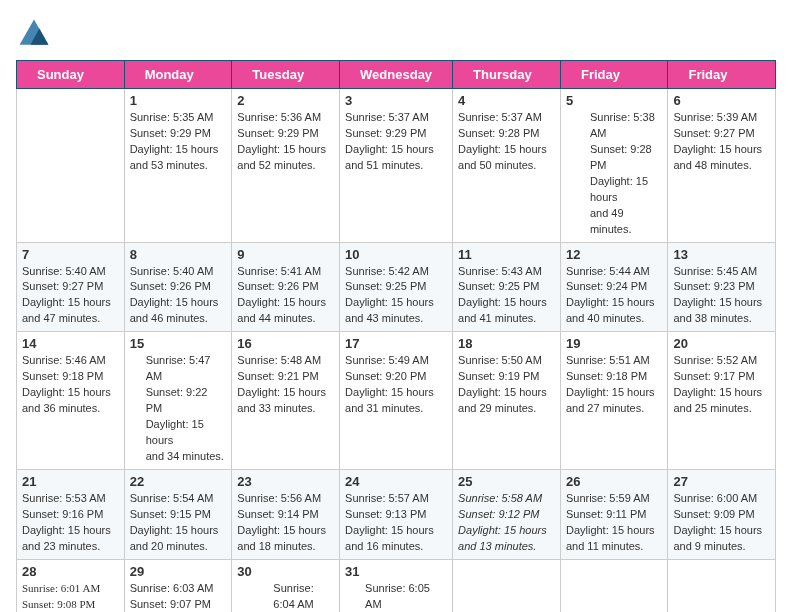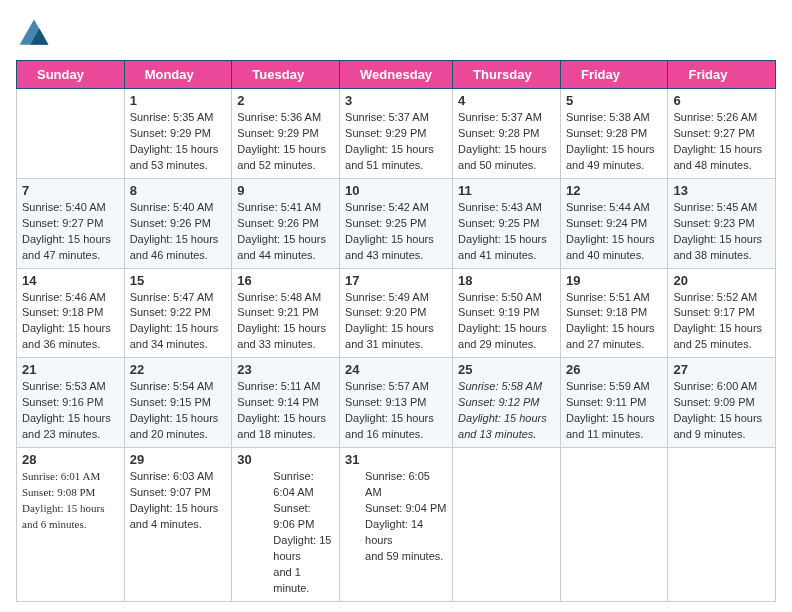--- a/index.html
+++ b/index.html
@@ -153,28 +153,28 @@
         </td>
         <td>
           <span class="day-number">4</span>
           <div class="day-info" style="white-space: pre-line;">Sunrise: 5:37 AM
 Sunset: 9:28 PM
 Daylight: 15 hours
 and 50 minutes.</div>
         </td>
         <td>
           <span class="day-number">5</span>
-          <div class="day-info" style="white-space: pre-line;">Sunrise: 5:38 AM
+          <div class="day-info" style="white-space: pre-line; margin-left: 24px;">Sunrise: 5:38 AM
 Sunset: 9:28 PM
 Daylight: 15 hours
 and 49 minutes.</div>
         </td>
         <td>
           <span class="day-number">6</span>
-          <div class="day-info" style="white-space: pre-line;">Sunrise: 5:26 AM
+          <div class="day-info" style="white-space: pre-line;">Sunrise: 5:39 AM
 Sunset: 9:27 PM
 Daylight: 15 hours
 and 48 minutes.</div>
         </td>
       </tr>
       <tr>
         <td>
           <span class="day-number">7</span>
           <div class="day-info" style="white-space: pre-line;">Sunrise: 5:40 AM
 Sunset: 9:27 PM
@@ -227,21 +227,21 @@
       <tr>
         <td>
           <span class="day-number">14</span>
           <div class="day-info" style="white-space: pre-line;">Sunrise: 5:46 AM
 Sunset: 9:18 PM
 Daylight: 15 hours
 and 36 minutes.</div>
         </td>
         <td>
           <span class="day-number">15</span>
-          <div class="day-info" style="white-space: pre-line;">Sunrise: 5:47 AM
+          <div class="day-info" style="white-space: pre-line; margin-left: 16px;">Sunrise: 5:47 AM
 Sunset: 9:22 PM
 Daylight: 15 hours
 and 34 minutes.</div>
         </td>
         <td>
           <span class="day-number">16</span>
           <div class="day-info" style="white-space: pre-line;">Sunrise: 5:48 AM
 Sunset: 9:21 PM
 Daylight: 15 hours
 and 33 minutes.</div>
@@ -285,21 +285,21 @@
         </td>
         <td>
           <span class="day-number">22</span>
           <div class="day-info" style="white-space: pre-line;">Sunrise: 5:54 AM
 Sunset: 9:15 PM
 Daylight: 15 hours
 and 20 minutes.</div>
         </td>
         <td>
           <span class="day-number">23</span>
-          <div class="day-info" style="white-space: pre-line;">Sunrise: 5:11 AM
+          <div class="day-info" style="white-space: pre-line;">Sunrise: 5:56 AM
 Sunset: 9:14 PM
 Daylight: 15 hours
 and 18 minutes.</div>
         </td>
         <td>
           <span class="day-number">24</span>
           <div class="day-info" style="white-space: pre-line;">Sunrise: 5:57 AM
 Sunset: 9:13 PM
 Daylight: 15 hours
 and 16 minutes.</div>

